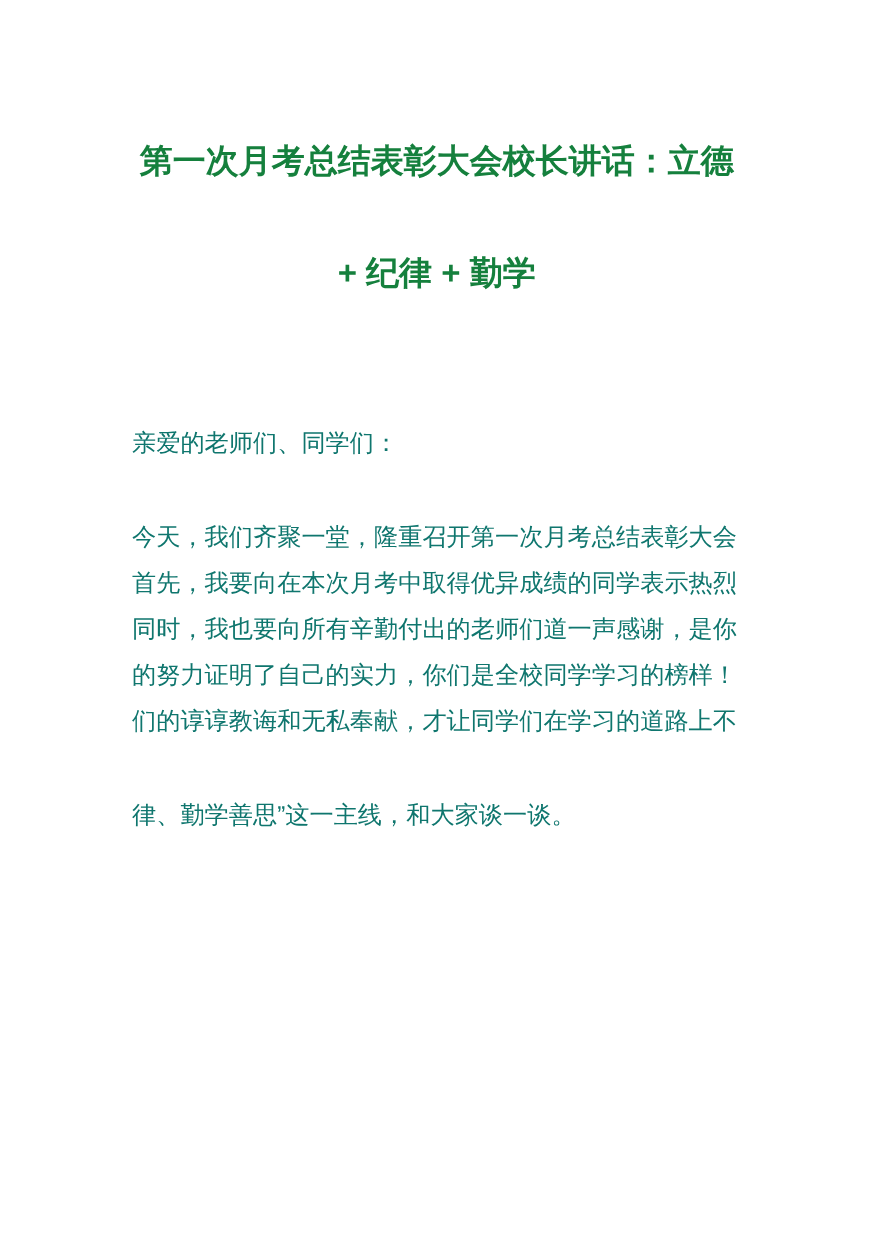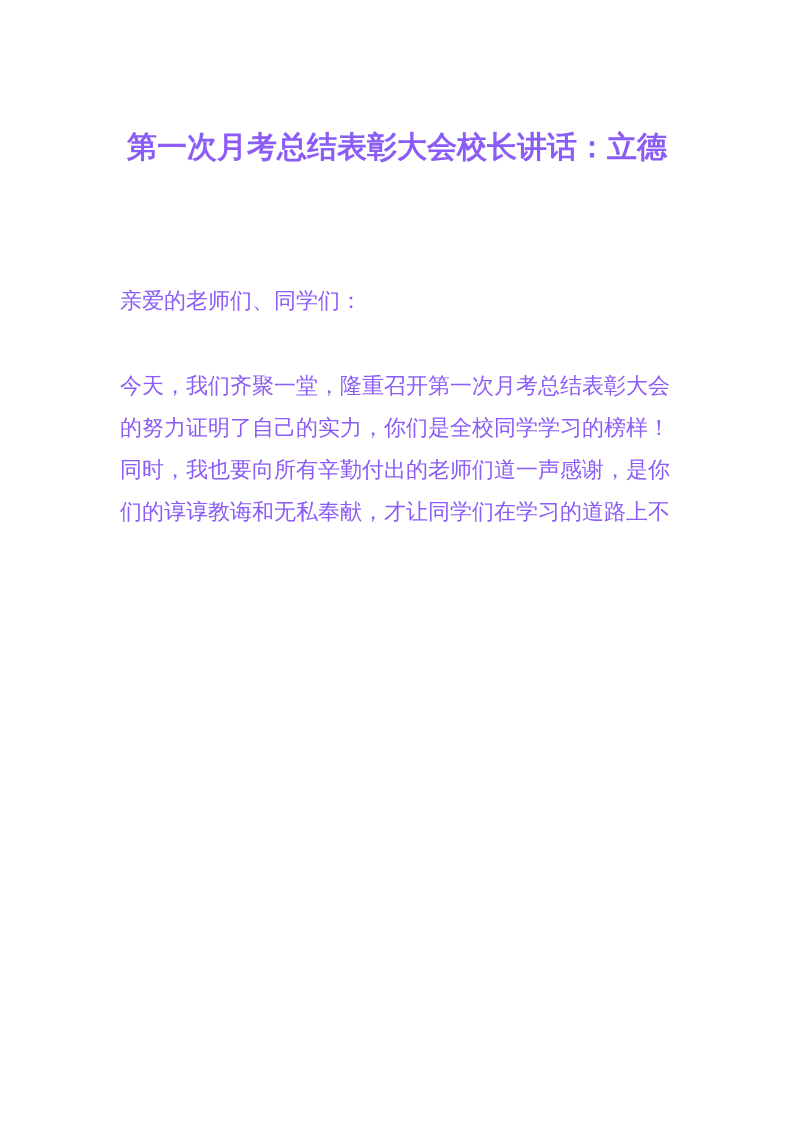--- a/index.html
+++ b/index.html
@@ -21,59 +21,62 @@
     width: 100%;
     height: 100%;
     padding: 96px 119px 0 120px;
   }
   h1.doc-title {
     margin: 0 0 82px 0;
     font-size: 30px;
     line-height: 102px;
     font-weight: 700;
     text-align: center;
-    color: #8b5cf6;
+    color: #15803d;
     letter-spacing: 0;
   }
   h1.doc-title .tline {
     display: block;
     white-space: pre;
   }
   p.para {
     margin: 0 0 43px 0;
     font-size: 22px;
     line-height: 42px;
     font-weight: 400;
-    color: #8b5cf6;
+    color: #0f766e;
     text-align: left;
   }
   p.para .line {
     display: block;
     white-space: pre;
   }
 </style>
 </head>
 <body>
 
 <div class="page">
   <div class="content">
 
     <h1 class="doc-title">
       <span class="tline">第一次月考总结表彰大会校长讲话：立德</span>
+      <span class="tline">+ 纪律 + 勤学</span>
     </h1>
 
     <p class="para">
       <span class="line">亲爱的老师们、同学们：</span>
     </p>
 
 
     <p class="para">
       <span class="line">今天，我们齐聚一堂，隆重召开第一次月考总结表彰大会</span>
+      <span class="line">首先，我要向在本次月考中取得优异成绩的同学表示热烈</span>
+      <span class="line">同时，我也要向所有辛勤付出的老师们道一声感谢，是你</span>
       <span class="line">的努力证明了自己的实力，你们是全校同学学习的榜样！</span>
-      <span class="line">同时，我也要向所有辛勤付出的老师们道一声感谢，是你</span>
       <span class="line">们的谆谆教诲和无私奉献，才让同学们在学习的道路上不</span>
     </p>
 
     <p class="para">
+      <span class="line">律、勤学善思”这一主线，和大家谈一谈。</span>
     </p>
 
   </div>
 </div>
 
 </body></html>

